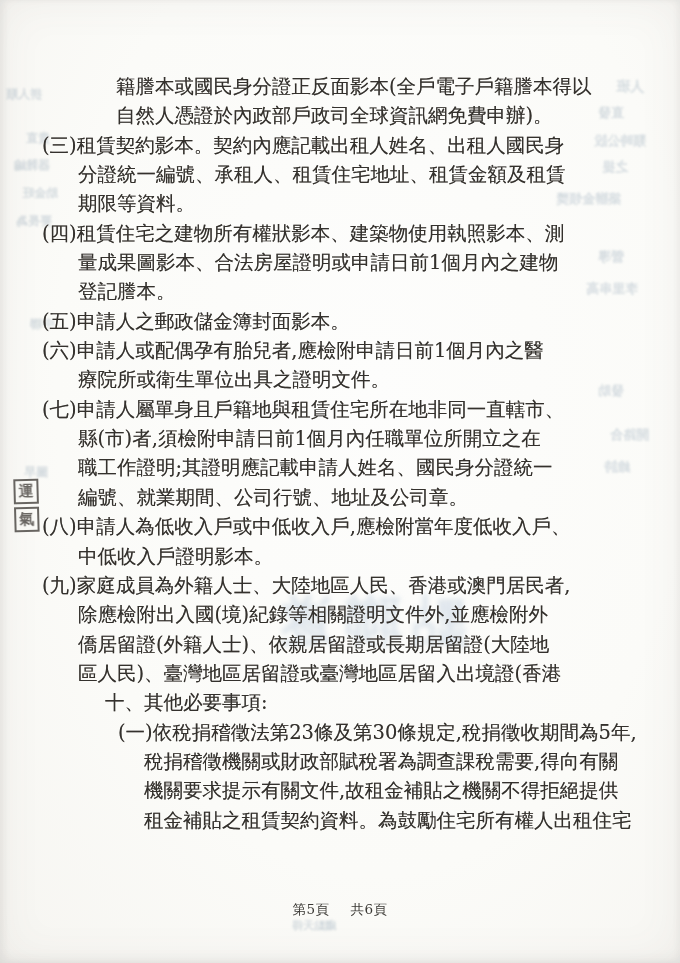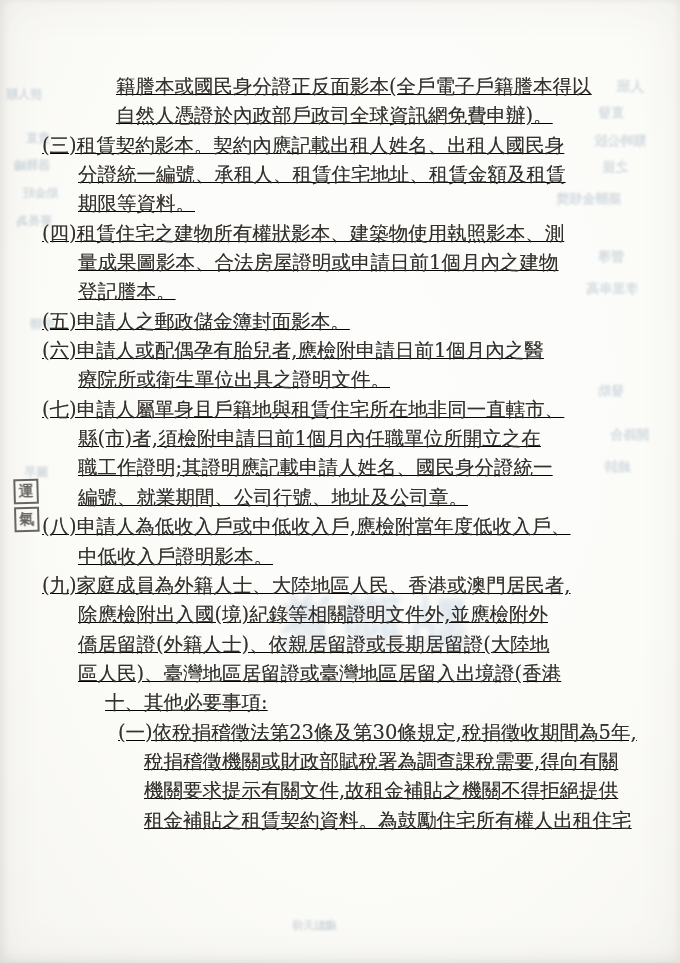--- a/index.html
+++ b/index.html
@@ -18,21 +18,20 @@
                 inset 5px 0 9px rgba(0,0,0,0.035),
                 inset 0 -6px 12px rgba(0,0,0,0.035),
                 inset -3px 0 7px rgba(0,0,0,0.02);
   }
   
   .text-layer {
     position: absolute;
     top: 72px; left: 0;
     width: 680px;
     z-index: 3;
-    text-decoration: underline;
   }
   .line {
     height: 29.35px;
     line-height: 29.35px;
     font-size: 19.5px;
     color: #34312d;
     letter-spacing: 0px;
     white-space: nowrap;
     text-shadow: 0 0 0.5px rgba(52,49,45,0.55);
   }
@@ -144,14 +143,18 @@
       <div class="line ind-cont">除應檢附出入國(境)紀錄等相關證明文件外,並應檢附外</div>
       <div class="line ind-cont">僑居留證(外籍人士)、依親居留證或長期居留證(大陸地</div>
       <div class="line ind-cont">區人民)、臺灣地區居留證或臺灣地區居留入出境證(香港</div>
       <div class="line ind-sec">十、其他必要事項:</div>
       <div class="line ind-item2">(一)依稅捐稽徵法第23條及第30條規定,稅捐徵收期間為5年,</div>
       <div class="line ind-cont2">稅捐稽徵機關或財政部賦稅署為調查課稅需要,得向有關</div>
       <div class="line ind-cont2">機關要求提示有關文件,故租金補貼之機關不得拒絕提供</div>
       <div class="line ind-cont2">租金補貼之租賃契約資料。為鼓勵住宅所有權人出租住宅</div>
     </div>
 
+  <div class="footer">
+    <span class="pageno">第5頁</span>
+    <span class="total">共6頁</span>
+  </div>
 
 </div>
 
 </body></html>

